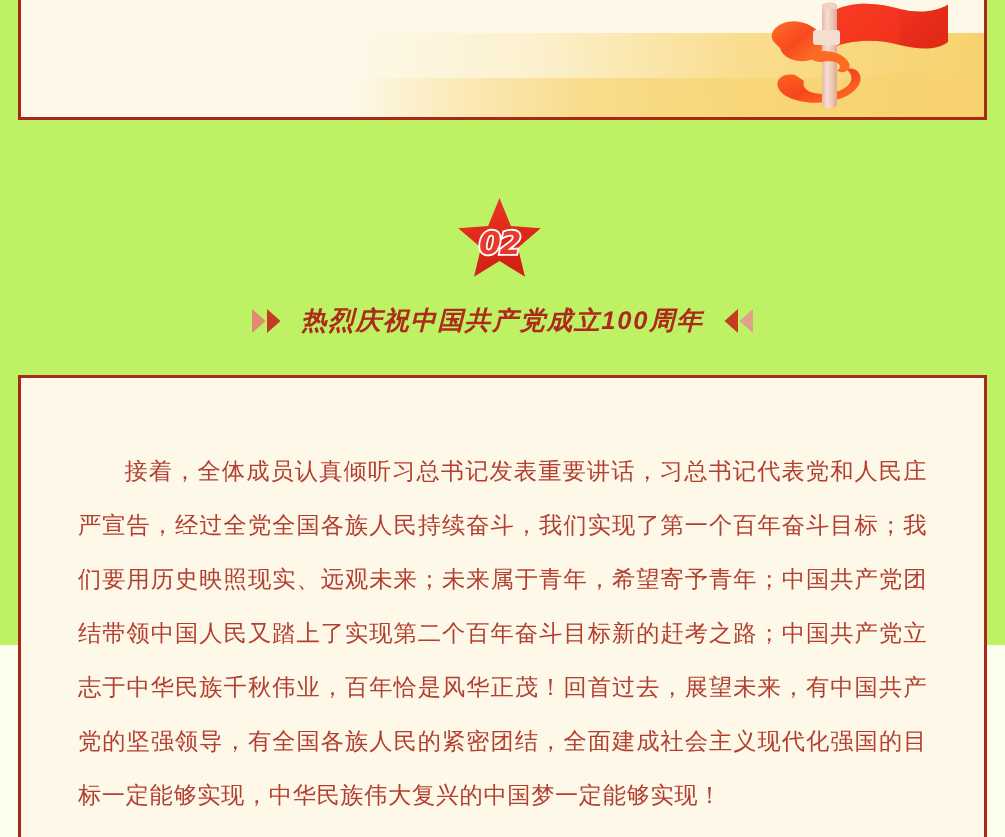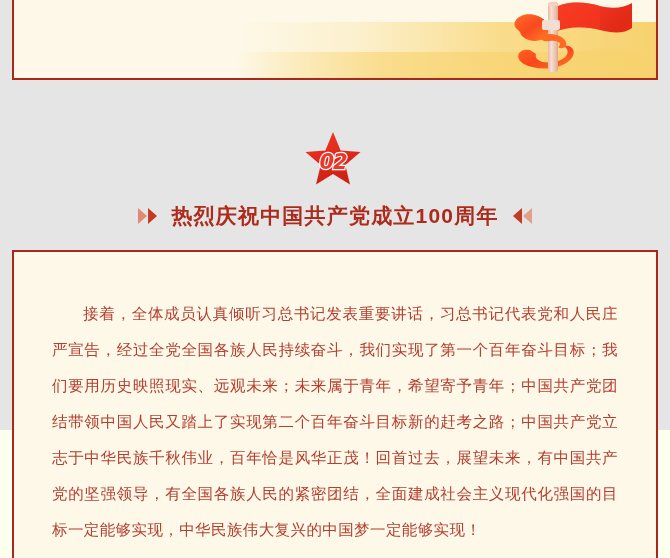--- a/index.html
+++ b/index.html
@@ -10,21 +10,21 @@
     width: 670px;
     height: 558px;
     background: #fdffee;
     font-family: "Liberation Sans", "DejaVu Sans", sans-serif;
     overflow: hidden;
   }
   .page {
     position: relative;
     width: 670px;
     height: 430px;
-    background: #e5e5e5;
+    background: #bef264;
   }
 
   
   .header-box {
     position: absolute;
     left: 12px;
     top: -4px;
     width: 646px;
     height: 84px;
     box-sizing: border-box;
@@ -92,25 +92,26 @@
     position: absolute;
     left: 0;
     top: 202px;
     width: 670px;
     display: flex;
     align-items: center;
     justify-content: center;
     gap: 14px;
   }
   .heading-title {
-    font-size: 21px;
+    font-size: 17px;
     font-weight: bold;
     color: #ad2b1c;
     letter-spacing: 1.2px;
     white-space: nowrap;
+    font-style: italic;
   }
   .arrow-group {
     display: flex;
     align-items: center;
     gap: 1px;
     line-height: 1;
   }
   .tri {
     width: 0;
     height: 0;

